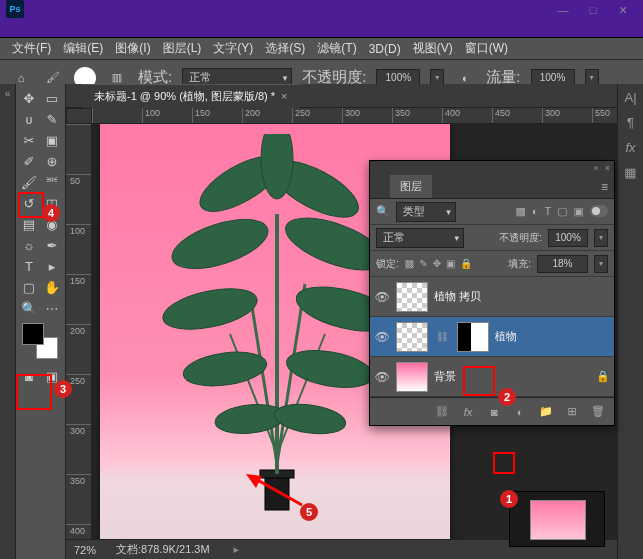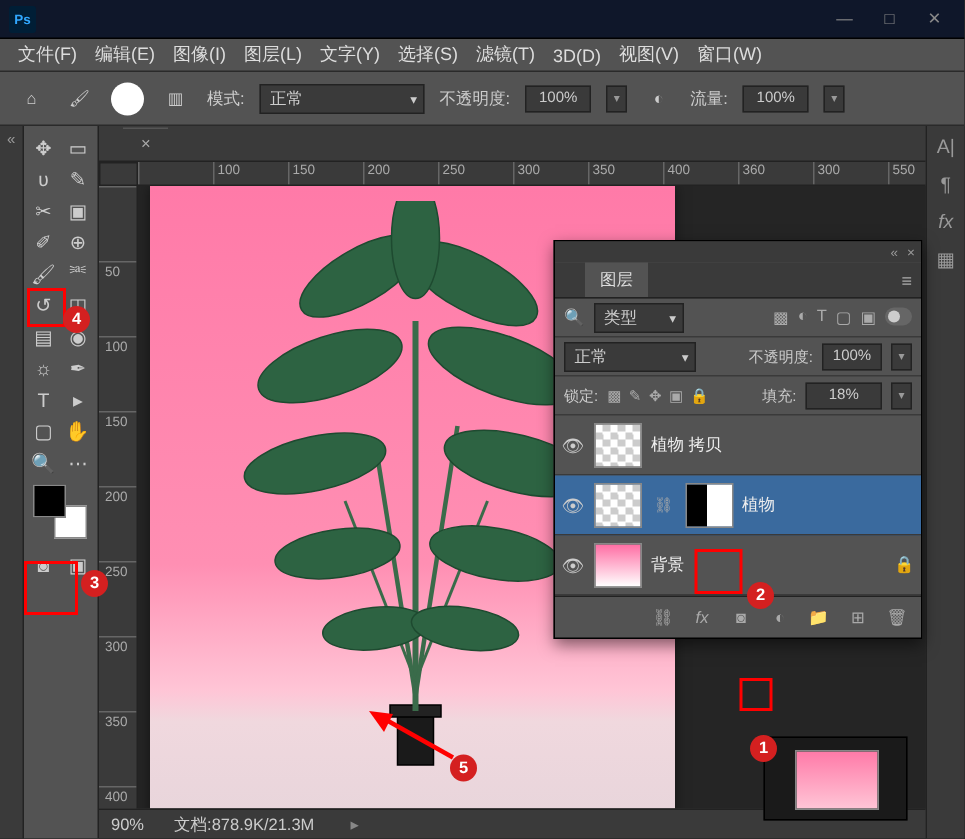--- a/index.html
+++ b/index.html
@@ -1,28 +1,28 @@
 <!DOCTYPE html>
 <html><head>
 <meta charset="utf-8">
 <style>
 *{margin:0;padding:0;box-sizing:border-box;font-family:Arial,"Microsoft YaHei",sans-serif;user-select:none}
 body{width:643px;height:559px;background:#323232;color:#ccc;font-size:11px;overflow:hidden;position:relative}
-.titlebar{height:26px;background:#0f172a;display:flex;align-items:center;padding:0 6px;border-bottom:1px solid #000}
+.titlebar{height:38px;background:#4c1d95;display:flex;align-items:flex-start;padding:0 6px;border-bottom:1px solid #000}
 .ps-logo{width:18px;height:18px;background:#001e36;color:#31a8ff;font-size:9px;font-weight:bold;display:flex;align-items:center;justify-content:center;border-radius:2px;margin-right:6px}
 .win-controls{margin-left:auto;display:flex;gap:2px}
 .win-btn{width:28px;height:20px;display:flex;align-items:center;justify-content:center;color:#888;font-size:11px}
 .menubar{height:22px;background:#535353;display:flex;align-items:center;padding:0 6px;border-bottom:1px solid #2a2a2a}
 .menu-item{padding:3px 6px;font-size:12px;color:#ddd}
 .options-bar{height:36px;background:#535353;display:flex;align-items:center;padding:0 10px;gap:10px;border-bottom:1px solid #2a2a2a}
 .opt-icon{width:22px;height:22px;display:flex;align-items:center;justify-content:center;color:#ccc}
 .brush-preview{width:22px;height:22px;border-radius:50%;background:#fff}
 .dropdown{background:#3a3a3a;border:1px solid #222;padding:2px 18px 2px 6px;color:#ccc;font-size:11px;position:relative;height:20px;display:flex;align-items:center}
 .dropdown::after{content:"▾";position:absolute;right:4px;font-size:9px}
-.opt-label{font-size:11px;color:#ccc}
+.opt-label{font-size:15px;color:#ccc}
 .pct-input{background:#3a3a3a;border:1px solid #222;width:44px;height:18px;display:flex;align-items:center;justify-content:center;color:#ccc;font-size:10px}
 .pct-slider{background:#3a3a3a;border:1px solid #222;width:14px;height:18px;display:flex;align-items:center;justify-content:center;color:#999;font-size:8px}
 .workspace{position:absolute;top:84px;left:0;right:0;bottom:0;display:flex}
 .sidebar-toggle{width:16px;background:#3a3a3a;border-right:1px solid #222;display:flex;align-items:flex-start;justify-content:center;padding-top:4px;color:#999;font-size:10px}
 .toolbox{width:50px;background:#535353;border-right:1px solid #222;padding:4px 2px;display:flex;flex-direction:column;gap:1px}
 .tool-row{display:flex;gap:1px}
 .tool{width:22px;height:20px;display:flex;align-items:center;justify-content:center;color:#ccc;font-size:13px;border:1px solid transparent;position:relative}
 .color-swatches{margin-top:4px;position:relative;width:36px;height:36px;margin-left:4px}
 .swatch{width:22px;height:22px;border:1px solid #888;position:absolute}
 .swatch.fg{background:#000;top:0;left:0;z-index:2}
@@ -169,34 +169,35 @@
     </div>
     <div class="tool-row" style="margin-top:6px">
         <div class="tool">◙</div>
         <div class="tool">▣</div>
       </div>
   </div>
 
   <div class="doc-area">
     <div class="doc-tabs">
       <div class="doc-tab">
+        <span>未标题-1 @ 90% (植物, 图层蒙版/8) *</span>
         <span class="close-x">×</span>
       </div>
     </div>
     <div class="ruler-corner"></div>
     <div class="ruler-h">
       <span></span>
         <span>100</span>
         <span>150</span>
         <span>200</span>
         <span>250</span>
         <span>300</span>
         <span>350</span>
         <span>400</span>
-        <span>360</span>
+        <span>450</span>
         <span>300</span>
         <span>550</span>
     </div>
     <div class="ruler-v">
       <span></span>
         <span>50</span>
         <span>100</span>
         <span>150</span>
         <span>200</span>
         <span>250</span>
@@ -224,21 +225,21 @@
             <ellipse cx="75" cy="235" rx="42" ry="16" transform="rotate(-8 75 235)"></ellipse>
             <ellipse cx="180" cy="235" rx="44" ry="17" transform="rotate(10 180 235)"></ellipse>
             <ellipse cx="100" cy="285" rx="35" ry="14" transform="rotate(-6 100 285)"></ellipse>
             <ellipse cx="160" cy="285" rx="36" ry="14" transform="rotate(8 160 285)"></ellipse>
             <ellipse cx="127" cy="25" rx="16" ry="40"></ellipse>
           </g>
         </svg>
       </div>
     </div>
     <div class="statusbar">
-      <span>90%</span>
+      <span>72%</span>
       <span>文档:878.9K/21.3M</span>
       <span style="margin-left:4px;color:#888">▸</span>
     </div>
   </div>
 
   <div class="right-rail">
     <div>A|</div>
     <div>¶</div>
     <div style="font-style:italic">fx</div>
     <div>▦</div>

